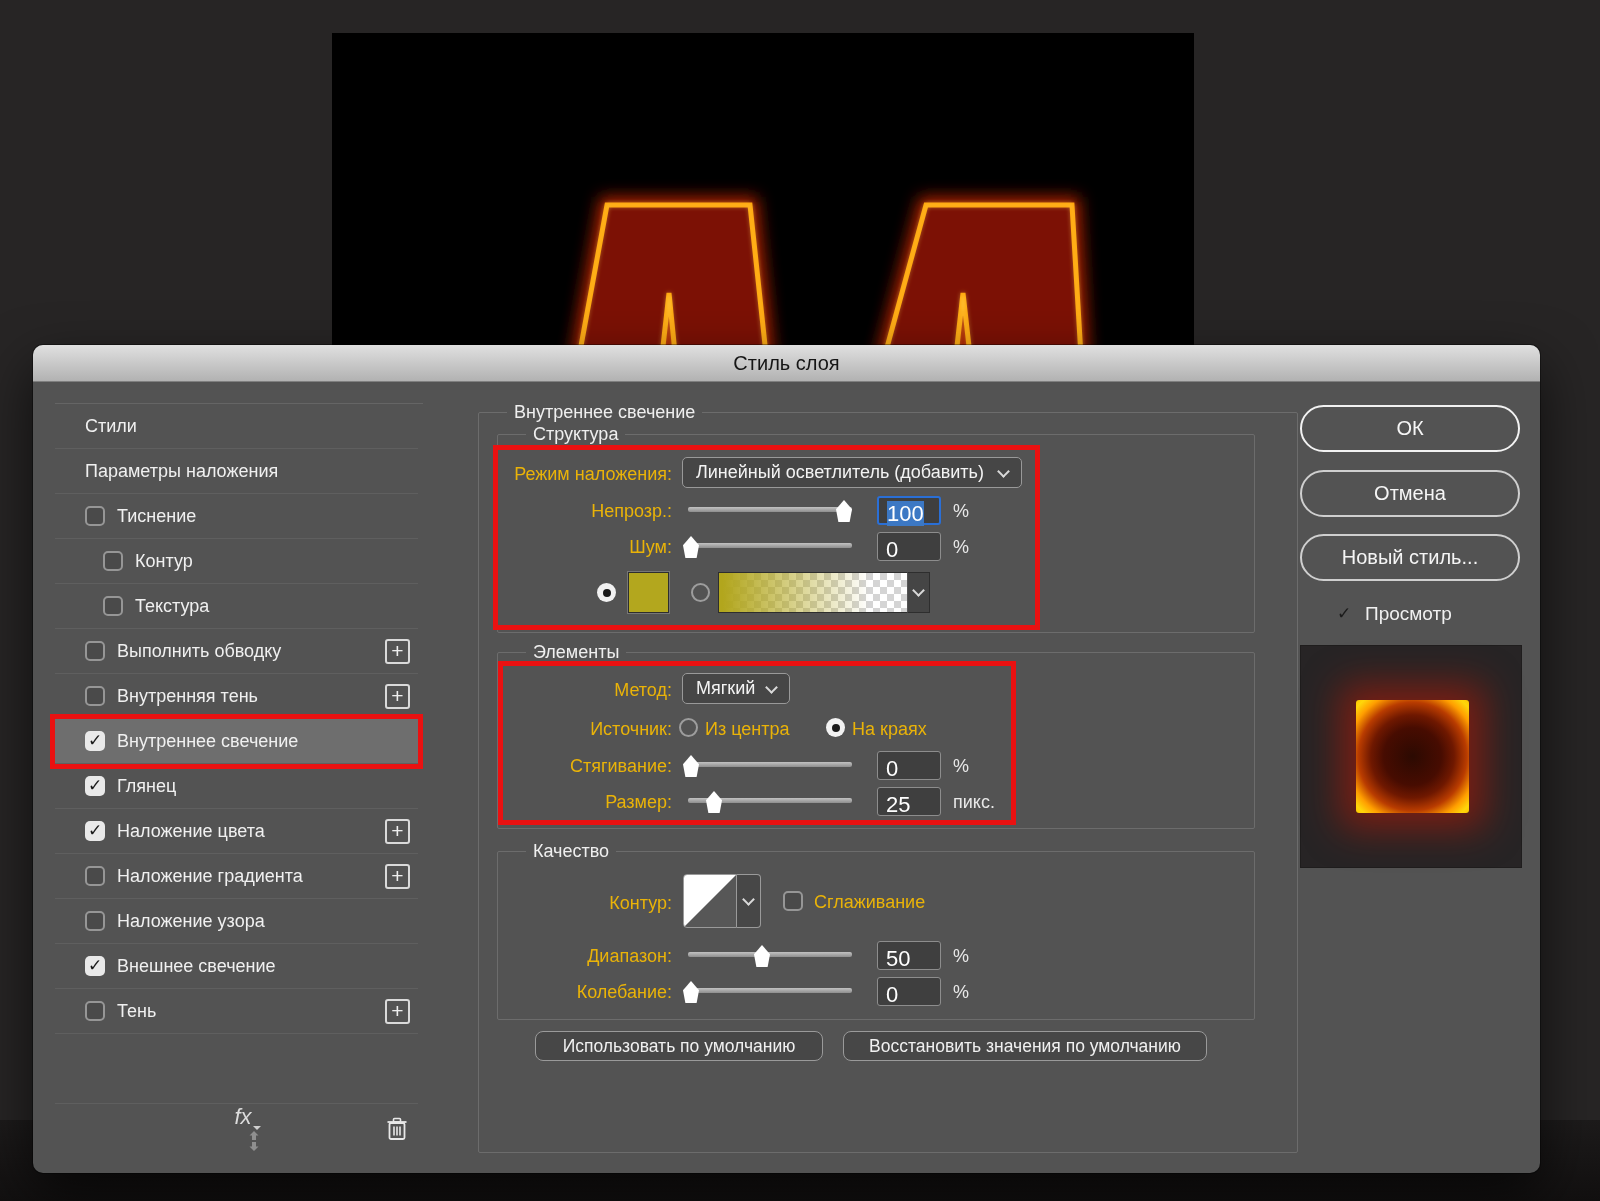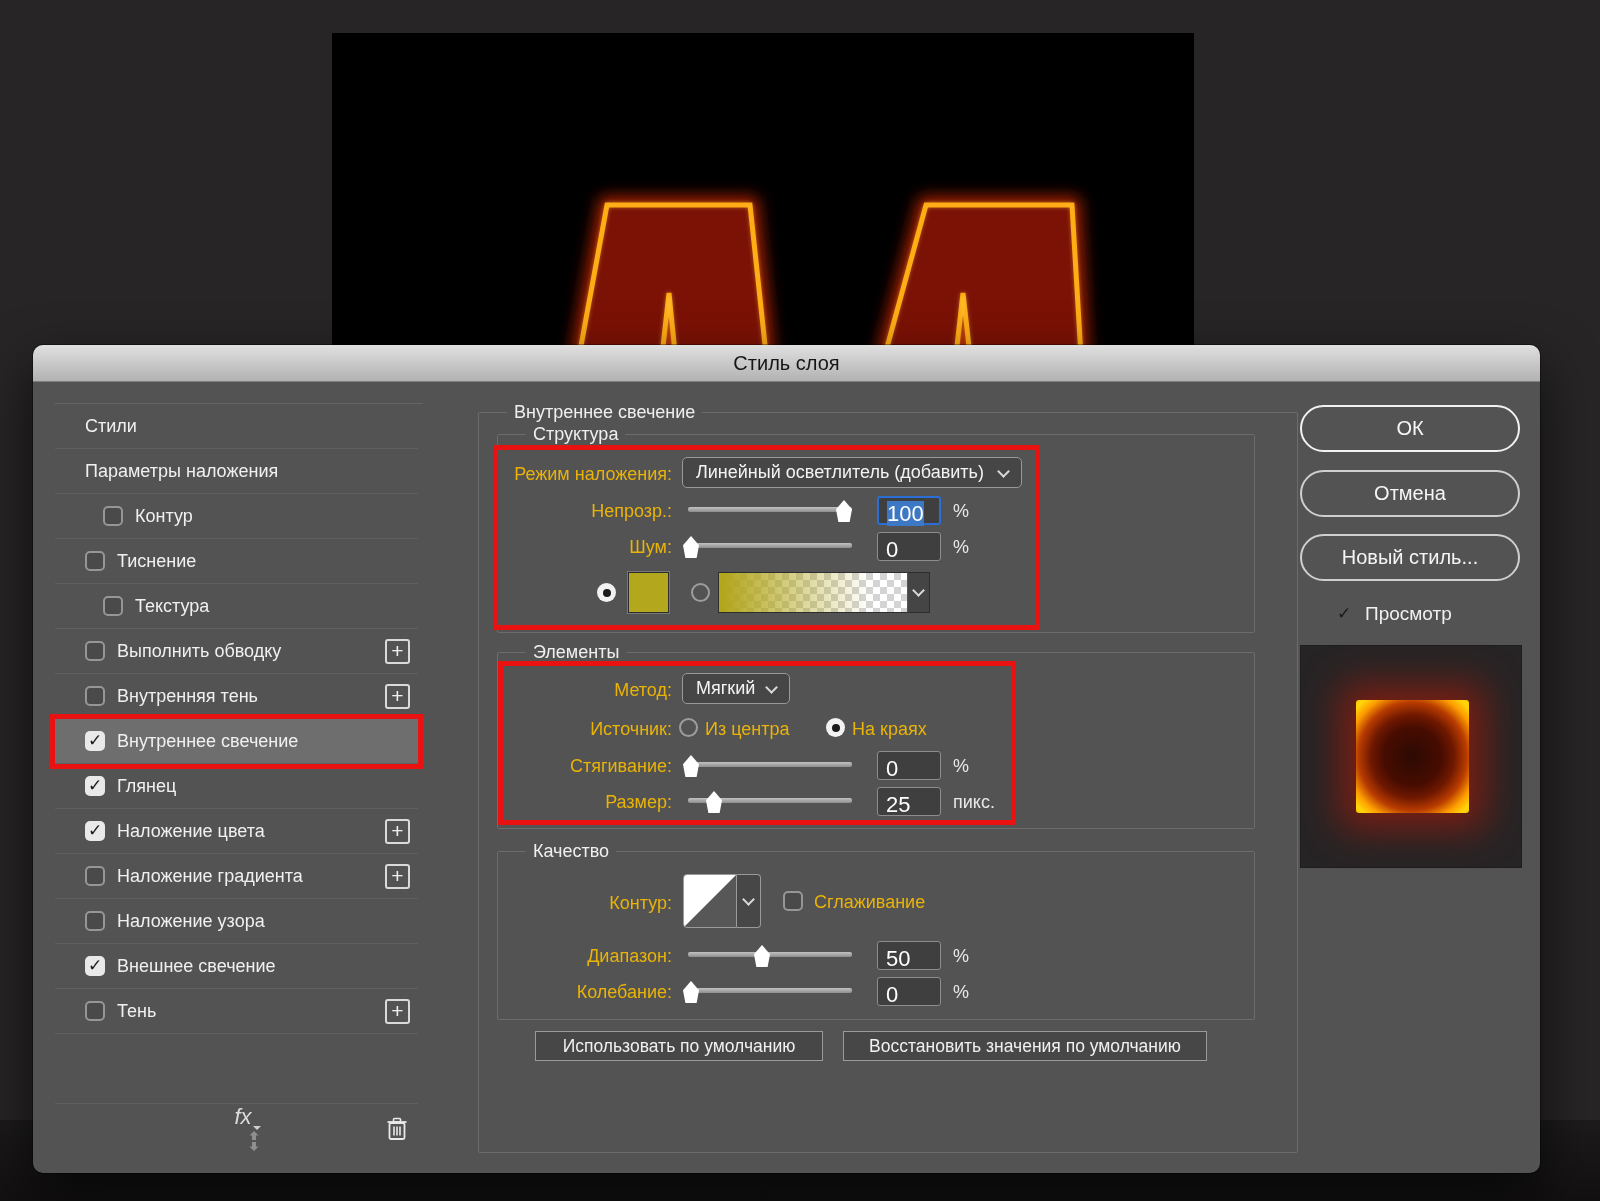--- a/index.html
+++ b/index.html
@@ -81,21 +81,21 @@
       linear-gradient(45deg,#d4d4d4 25%,transparent 25%,transparent 75%,#d4d4d4 75%);
     background-size:100% 100%,14px 14px,14px 14px;background-position:0 0,0 0,7px 7px;}
   .gradchev{position:absolute;width:23px;height:41px;background:#454545;border:1px solid #2e2e2e;border-left:1px solid #555;
     display:flex;align-items:center;justify-content:center;}
   .contour-thumb{position:absolute;width:54px;height:54px;border:1px solid #9a9a9a;border-radius:4px 0 0 4px;
     background:linear-gradient(to bottom right,#ffffff 49.6%,#575757 50.4%);}
   .contour-chev{position:absolute;width:24px;height:54px;background:#474747;border:1px solid #9a9a9a;border-left:none;
     border-radius:0 4px 4px 0;display:flex;align-items:center;justify-content:center;}
   .smallcb{position:absolute;width:20px;height:20px;border-radius:5px;background:#4a4a4a;border:2px solid #969696;}
 
-  .defbtn{position:absolute;height:30px;background:#474747;border:1px solid #9a9a9a;border-radius:0;
+  .defbtn{position:absolute;height:30px;background:#474747;border:1px solid #9a9a9a;border-radius:8px;
     color:#f0f0f0;font-size:17.5px;display:flex;align-items:center;justify-content:center;padding:0 16px;}
 
   
   .pillbtn{position:absolute;left:1267px;width:220px;height:47px;border-radius:24px;background:transparent;
     border:2px solid #cfcfcf;color:#f5f5f5;font-size:20px;display:flex;align-items:center;justify-content:center;}
   .pillbtn.primary{border-color:#f2f2f2;}
   #preview-check{left:1301px;top:259px;}
   #preview-label{left:1332px;top:258px;font-size:19px;color:#f0f0f0;position:absolute;}
   #preview-box{left:1267px;top:300px;width:222px;height:223px;background:#272425;border:1px solid #1f1d1d;}
   #preview-glow{position:absolute;left:55px;top:54px;width:113px;height:113px;border-radius:3px;
@@ -145,28 +145,28 @@
       <div id="sb-list">
           <div class="sb-item">
             <span class="pad0"></span>
             <span>Стили</span>
           </div>
           <div class="sb-item">
             <span class="pad0"></span>
             <span>Параметры наложения</span>
           </div>
           <div class="sb-item">
+            <span class="pad0"></span>
+            <span class="cb off"></span>
+            <span>Тиснение</span>
+          </div>
+          <div class="sb-item">
             <span class="pad1"></span>
             <span class="cb off"></span>
             <span>Контур</span>
-          </div>
-          <div class="sb-item">
-            <span class="pad0"></span>
-            <span class="cb off"></span>
-            <span>Тиснение</span>
           </div>
           <div class="sb-item">
             <span class="pad1"></span>
             <span class="cb off"></span>
             <span>Текстура</span>
           </div>
           <div class="sb-item">
             <span class="pad0"></span>
             <span class="cb off"></span>
             <span>Выполнить обводку</span>

